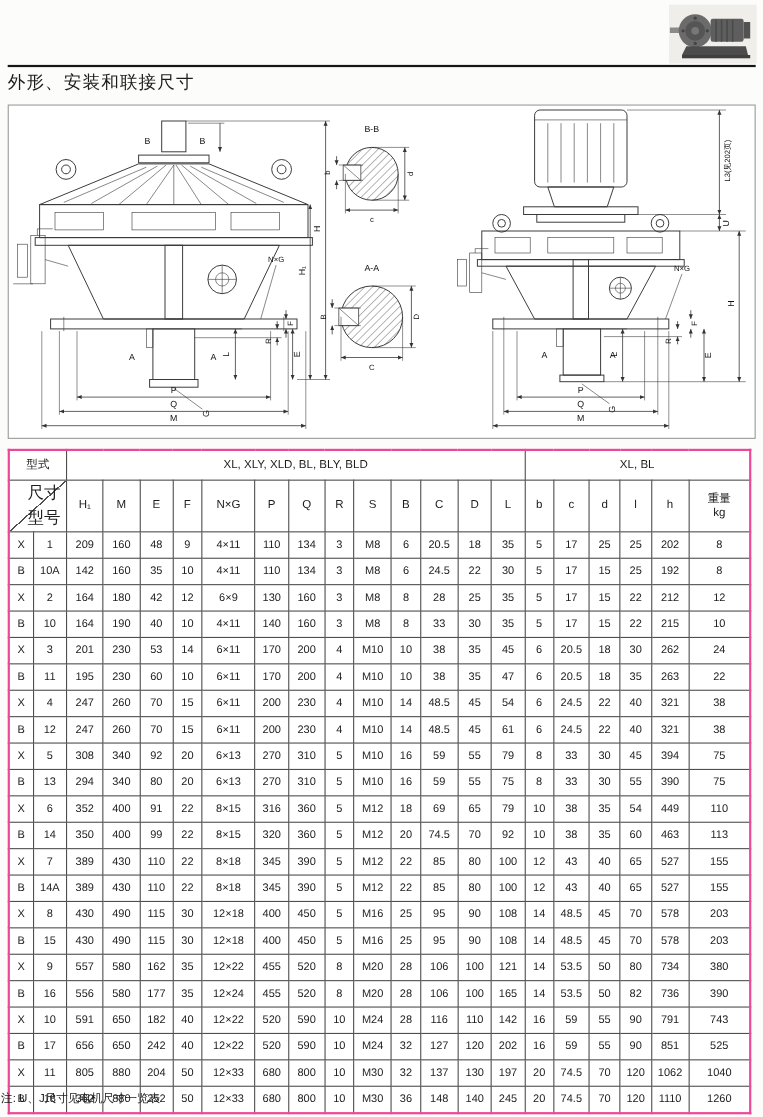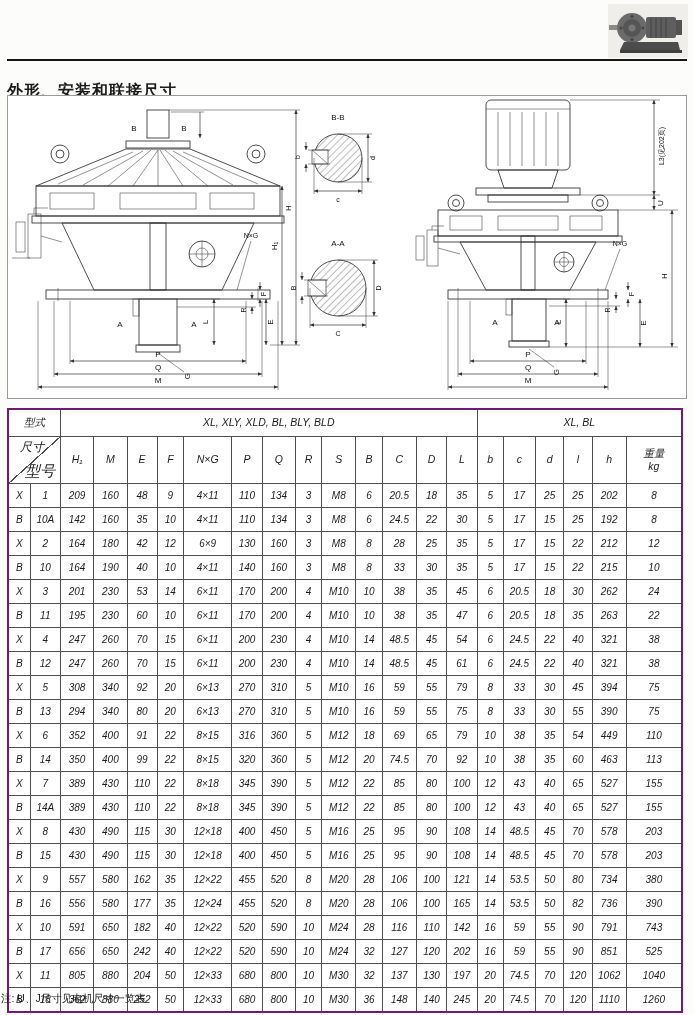--- a/index.html
+++ b/index.html
@@ -4,38 +4,38 @@
 <style>
   html,body{margin:0;padding:0;}
   body{
     width:694px;height:1015px;position:relative;
     background:#fcfcfb;color:#1c1c1c;
     font-family:"Liberation Sans","DejaVu Sans",sans-serif;
     overflow:hidden;
   }
   .photo{position:absolute;top:4px;right:6px;width:80px;height:54px;}
   .rule{position:absolute;top:59px;left:7px;width:680px;border-top:2px solid #161616;}
-  .title{position:absolute;top:81px;left:7px;font-size:16px;font-weight:bold;letter-spacing:1px;}
+  .title{position:absolute;top:65px;left:7px;font-size:16px;font-weight:normal;letter-spacing:1px;}
   .panel{position:absolute;top:95px;left:7px;width:678px;height:302px;border:1px solid #9a9a9a;background:#fff;}
   .panel svg{display:block;}
   .tblwrap{position:absolute;top:408px;left:7px;}
   table.tbl{border-collapse:collapse;table-layout:fixed;width:676px;background:#fff;}
   table.tbl th,table.tbl td{
     border:1px solid #4f4f4f;text-align:center;vertical-align:middle;
     font-size:10px;font-weight:normal;padding:0;line-height:1.1;
     overflow:hidden;white-space:nowrap;
   }
-  table.tbl{border:2px solid #701a75;font-style:italic;}
+  table.tbl{border:2px solid #ec4899;}
   table.tbl thead tr.r1 th{height:26px;font-size:10.5px;}
   table.tbl thead tr.r2 th{height:46px;font-size:10.5px;}
   table.tbl tbody td{height:23px;}
   th.diag{position:relative;}
   th.diag::before{content:"";position:absolute;inset:0;
     background:linear-gradient(to bottom right,transparent calc(50% - 0.6px),#4f4f4f calc(50% - 0.6px),#4f4f4f calc(50% + 0.6px),transparent calc(50% + 0.6px));}
-  th.diag .dt{position:absolute;top:4px;right:16px;font-size:12px;text-align:right;}
+  th.diag .dt{position:absolute;top:4px;right:5px;font-size:15px;text-align:right;}
   th.diag .db{position:absolute;bottom:4px;left:16px;font-size:15px;}
   .wh div{line-height:1.25;}
   .footnote{position:absolute;top:992px;left:1px;font-size:10.5px;}
   
   .o{fill:none;stroke:#3a3a3a;stroke-width:0.9;}
   .t{fill:none;stroke:#3a3a3a;stroke-width:0.55;}
   .dim{fill:none;stroke:#333;stroke-width:0.7;}
   .ext{fill:none;stroke:#333;stroke-width:0.5;}
   .lb{font-size:8px;fill:#111;text-anchor:middle;font-family:"Liberation Sans","DejaVu Sans",sans-serif;}
   .lbs{font-size:7px;fill:#111;text-anchor:middle;font-family:"Liberation Sans","DejaVu Sans",sans-serif;}

